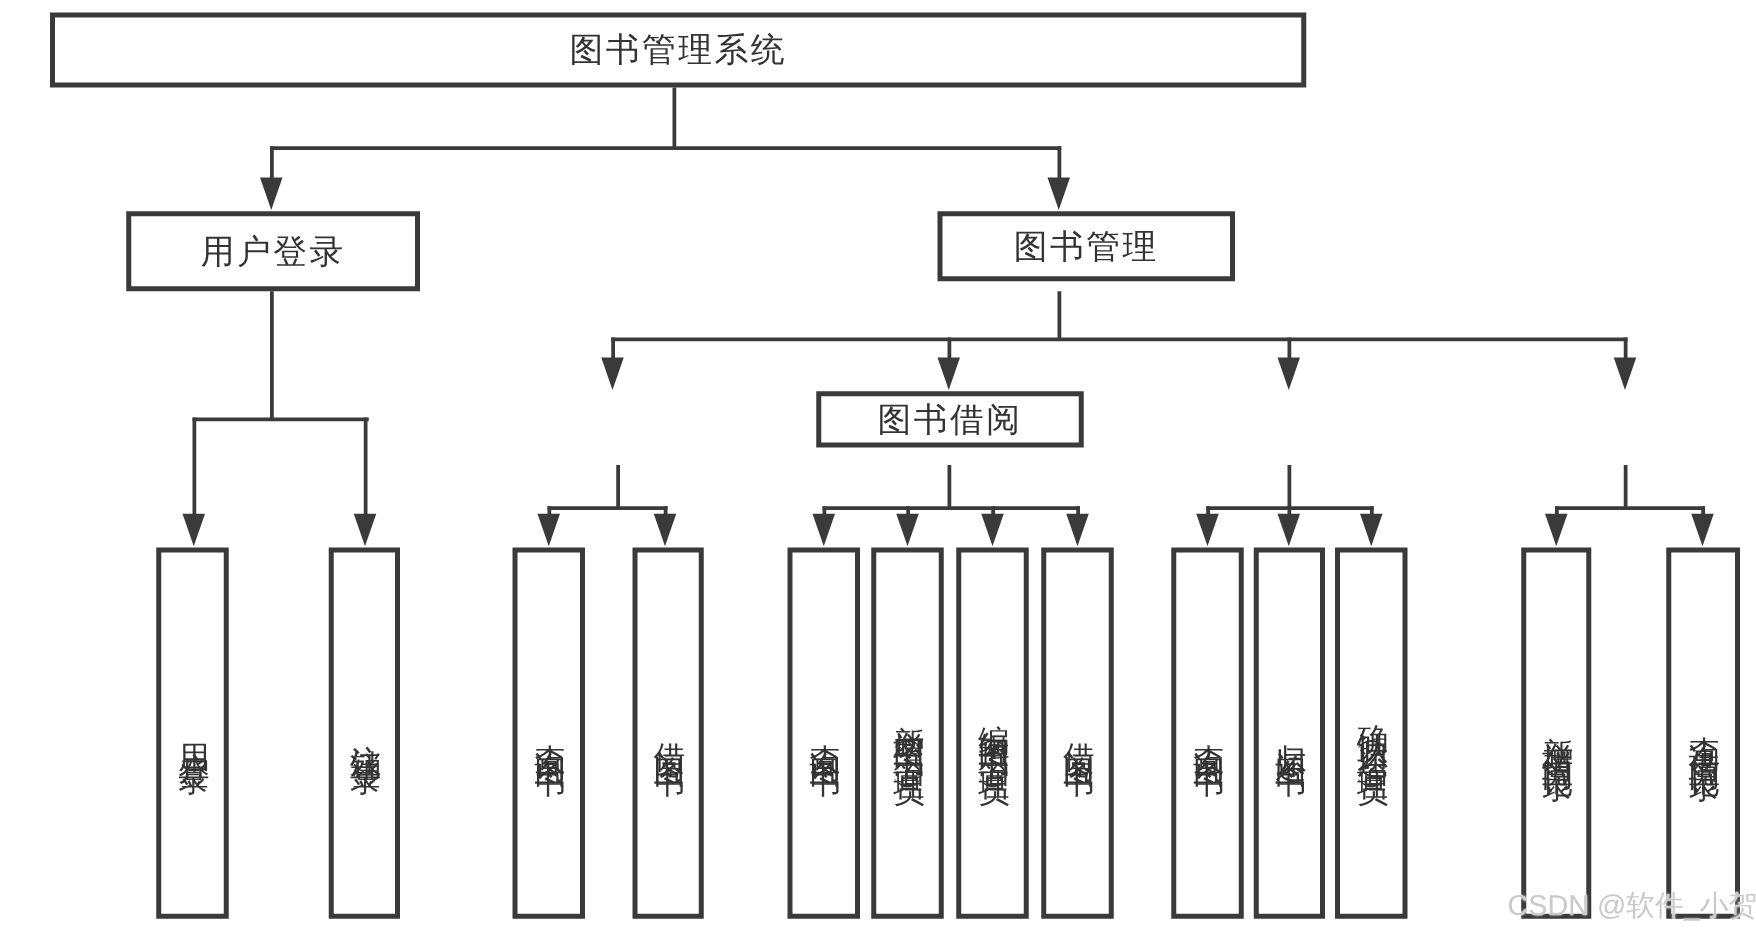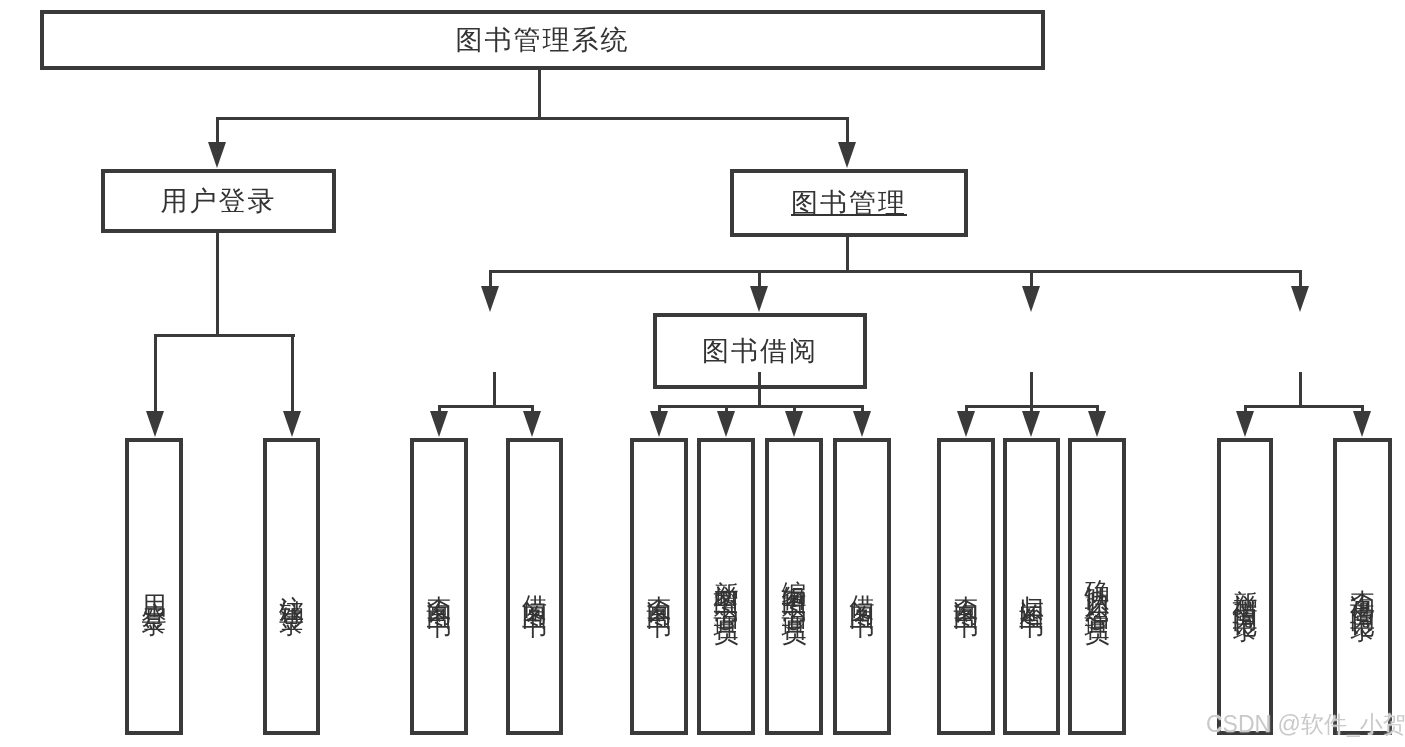--- a/index.html
+++ b/index.html
@@ -42,21 +42,21 @@
   <div class="box h" style="left:20px;top:10px;width:1005px;height:60px;">图书管理系统</div>
 
   <div class="vline" style="left:518px;top:70px;height:48px;"></div>
   <div class="hline" style="left:196px;top:117px;width:633px;"></div>
   <div class="vline" style="left:196px;top:117px;height:28px;"></div>
   <div class="arrow" style="left:188px;top:142px;"></div>
   <div class="vline" style="left:826px;top:117px;height:28px;"></div>
   <div class="arrow" style="left:818px;top:142px;"></div>
 
   <div class="box h" style="left:81px;top:169px;width:235px;height:64px;">用户登录</div>
-  <div class="box h" style="left:710px;top:169px;width:238px;height:68px;text-decoration:underline;">图书管理</div>
+  <div class="box h" style="left:730px;top:169px;width:238px;height:56px;">图书管理</div>
 
   <div class="vline" style="left:196px;top:233px;height:103px;"></div>
   <div class="hline" style="left:134px;top:334px;width:141px;"></div>
   <div class="vline" style="left:134px;top:334px;height:80px;"></div>
   <div class="arrow" style="left:126px;top:411px;"></div>
   <div class="vline" style="left:271px;top:334px;height:80px;"></div>
   <div class="arrow" style="left:263px;top:411px;"></div>
 
   <div class="box v" style="left:105px;top:438px;width:58px;height:297px;">
     <span class="label">用户登录</span>
@@ -69,21 +69,21 @@
   <div class="hline" style="left:469px;top:270px;width:813px;"></div>
   <div class="vline" style="left:469px;top:270px;height:19px;"></div>
   <div class="arrow" style="left:461px;top:286px;"></div>
   <div class="vline" style="left:738px;top:270px;height:19px;"></div>
   <div class="arrow" style="left:730px;top:286px;"></div>
   <div class="vline" style="left:1010px;top:270px;height:19px;"></div>
   <div class="arrow" style="left:1002px;top:286px;"></div>
   <div class="vline" style="left:1279px;top:270px;height:19px;"></div>
   <div class="arrow" style="left:1271px;top:286px;"></div>
 
-  <div class="box h" style="left:633px;top:313px;width:214px;height:76px;">图书借阅</div>
+  <div class="box h" style="left:633px;top:313px;width:214px;height:45px;">图书借阅</div>
 
   <div class="vline" style="left:473px;top:372px;height:35px;"></div>
   <div class="hline" style="left:418px;top:405px;width:96px;"></div>
   <div class="vline" style="left:418px;top:405px;height:9px;"></div>
   <div class="arrow" style="left:410px;top:411px;"></div>
   <div class="vline" style="left:511px;top:405px;height:9px;"></div>
   <div class="arrow" style="left:503px;top:411px;"></div>
   <div class="box v" style="left:390px;top:438px;width:58px;height:297px;">
     <span class="label">查询图书</span>
   </div>

